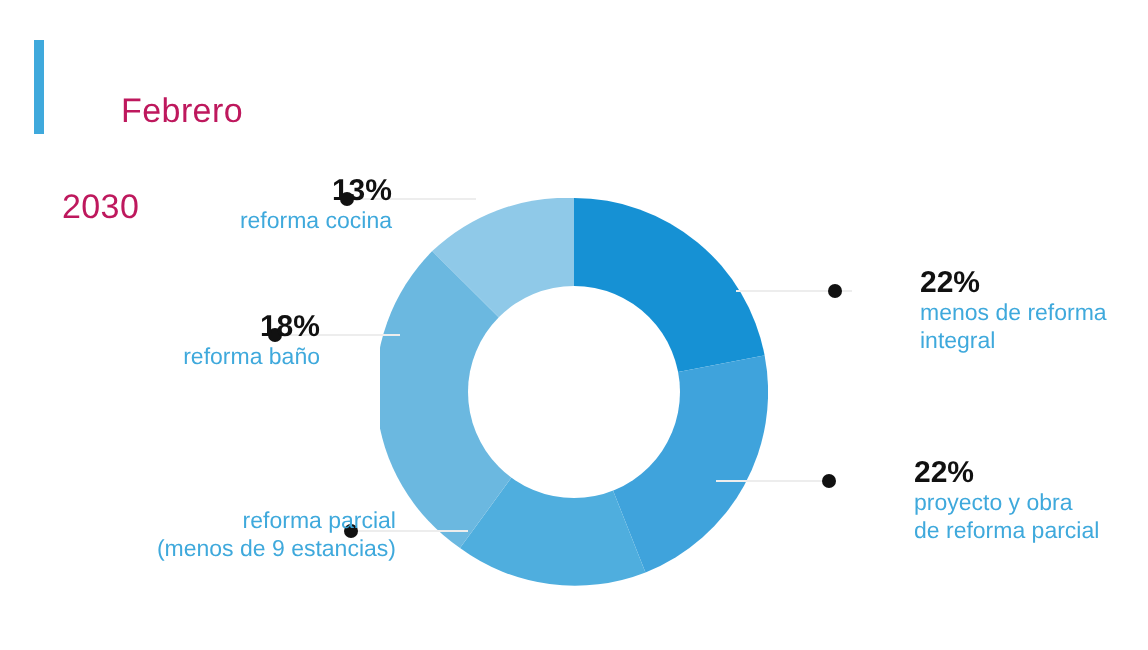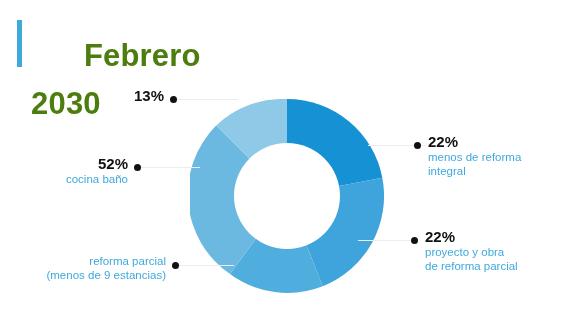--- a/index.html
+++ b/index.html
@@ -28,24 +28,24 @@
     align-items: flex-start;
   }
   .title-bar {
     width: 5px;
     height: 47px;
     background: #3FA9DC;
     margin-right: 9px;
     flex: none;
   }
   .title-text {
-    color: #4d7c0f;
-    font-size: 31px;
+    color: #be185d;
+    font-size: 17px;
     line-height: 24px;
-    font-weight: 700;
+    font-weight: 400;
     letter-spacing: 0.2px;
     white-space: pre;
   }
   .title-line2 { display: block; }
 
   
   .chart-wrap {
     position: absolute;
     left: 190px;
     top: 99px;
@@ -66,20 +66,21 @@
     position: absolute;
     width: 7px;
     height: 7px;
     border-radius: 50%;
     background: #111111;
   }
 
   
   .label {
     position: absolute;
+    margin-left: 32px;
   }
   .label .pct {
     font-size: 15px;
     font-weight: bold;
     color: #111111;
     line-height: 16px;
     display: block;
     white-space: nowrap;
   }
   .label .desc {
@@ -131,25 +132,26 @@
   <div class="leader" style="left:358px; top:240px; width:56px;"></div>
 
   <div class="dot" style="left:170px; top:96px;"></div>
   <div class="dot" style="left:134px; top:164px;"></div>
   <div class="dot" style="left:172px; top:262px;"></div>
   <div class="dot" style="left:414px; top:142px;"></div>
   <div class="dot" style="left:411px; top:237px;"></div>
 
   <div class="label left" style="left:48px; top:88px; width:116px;">
     <span class="pct">13%</span>
+    <span class="desc">reforma cocina</span>
   </div>
 
   <div class="label left" style="left:12px; top:156px; width:116px;">
-    <span class="pct">52%</span>
-    <span class="desc">cocina baño</span>
+    <span class="pct">18%</span>
+    <span class="desc">reforma baño</span>
   </div>
 
   <div class="label left" style="left:6px; top:254px; width:160px;">
     <span class="desc">reforma parcial
 (menos de 9 estancias)</span>
   </div>
 
   <div class="label right" style="left:428px; top:134px; width:140px;">
     <span class="pct">22%</span>
     <span class="desc">menos de reforma

